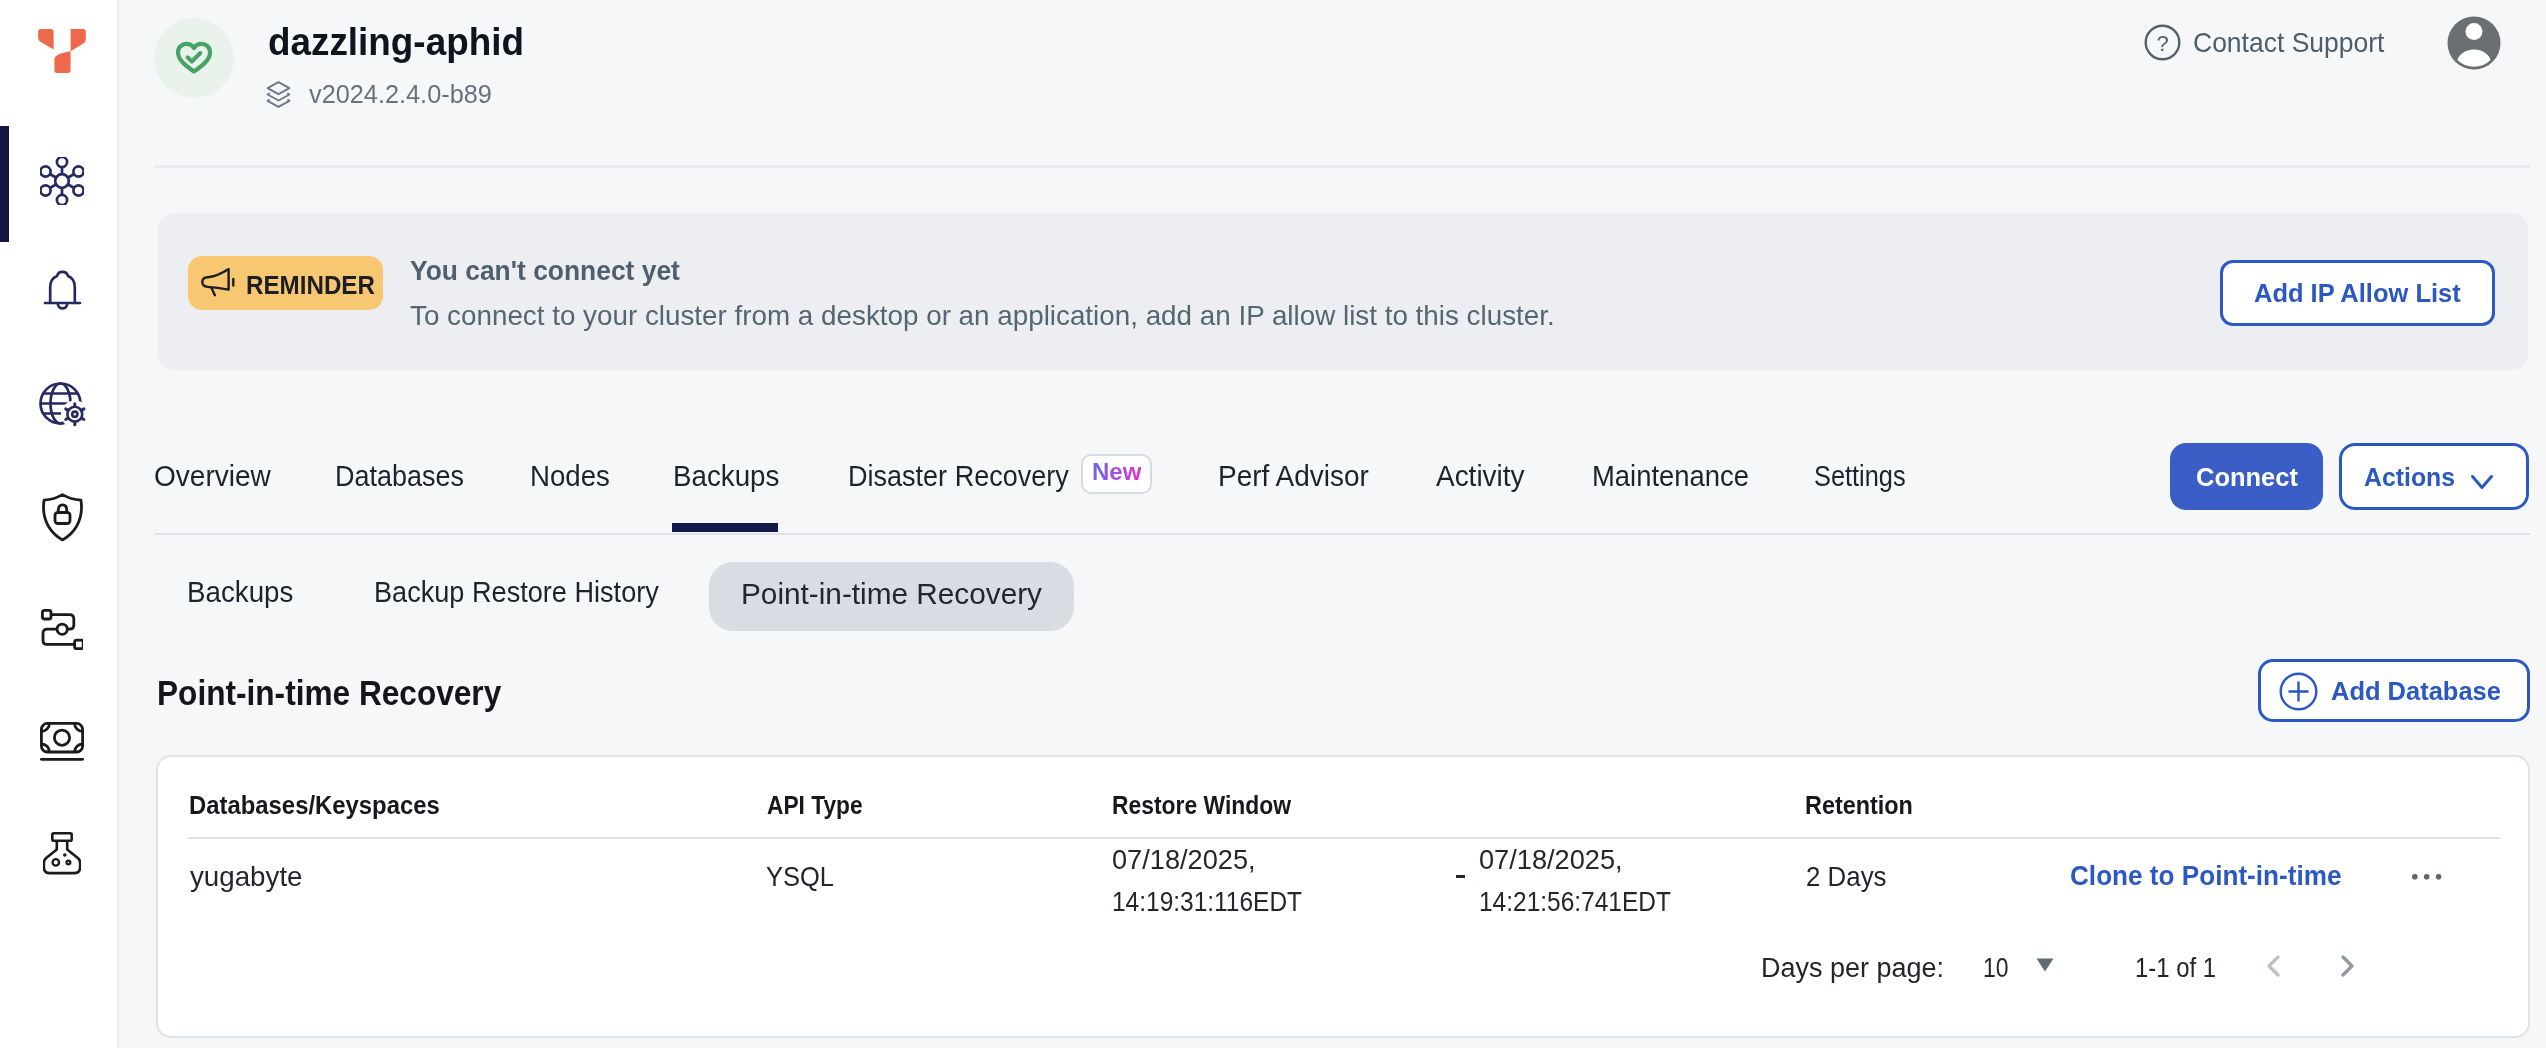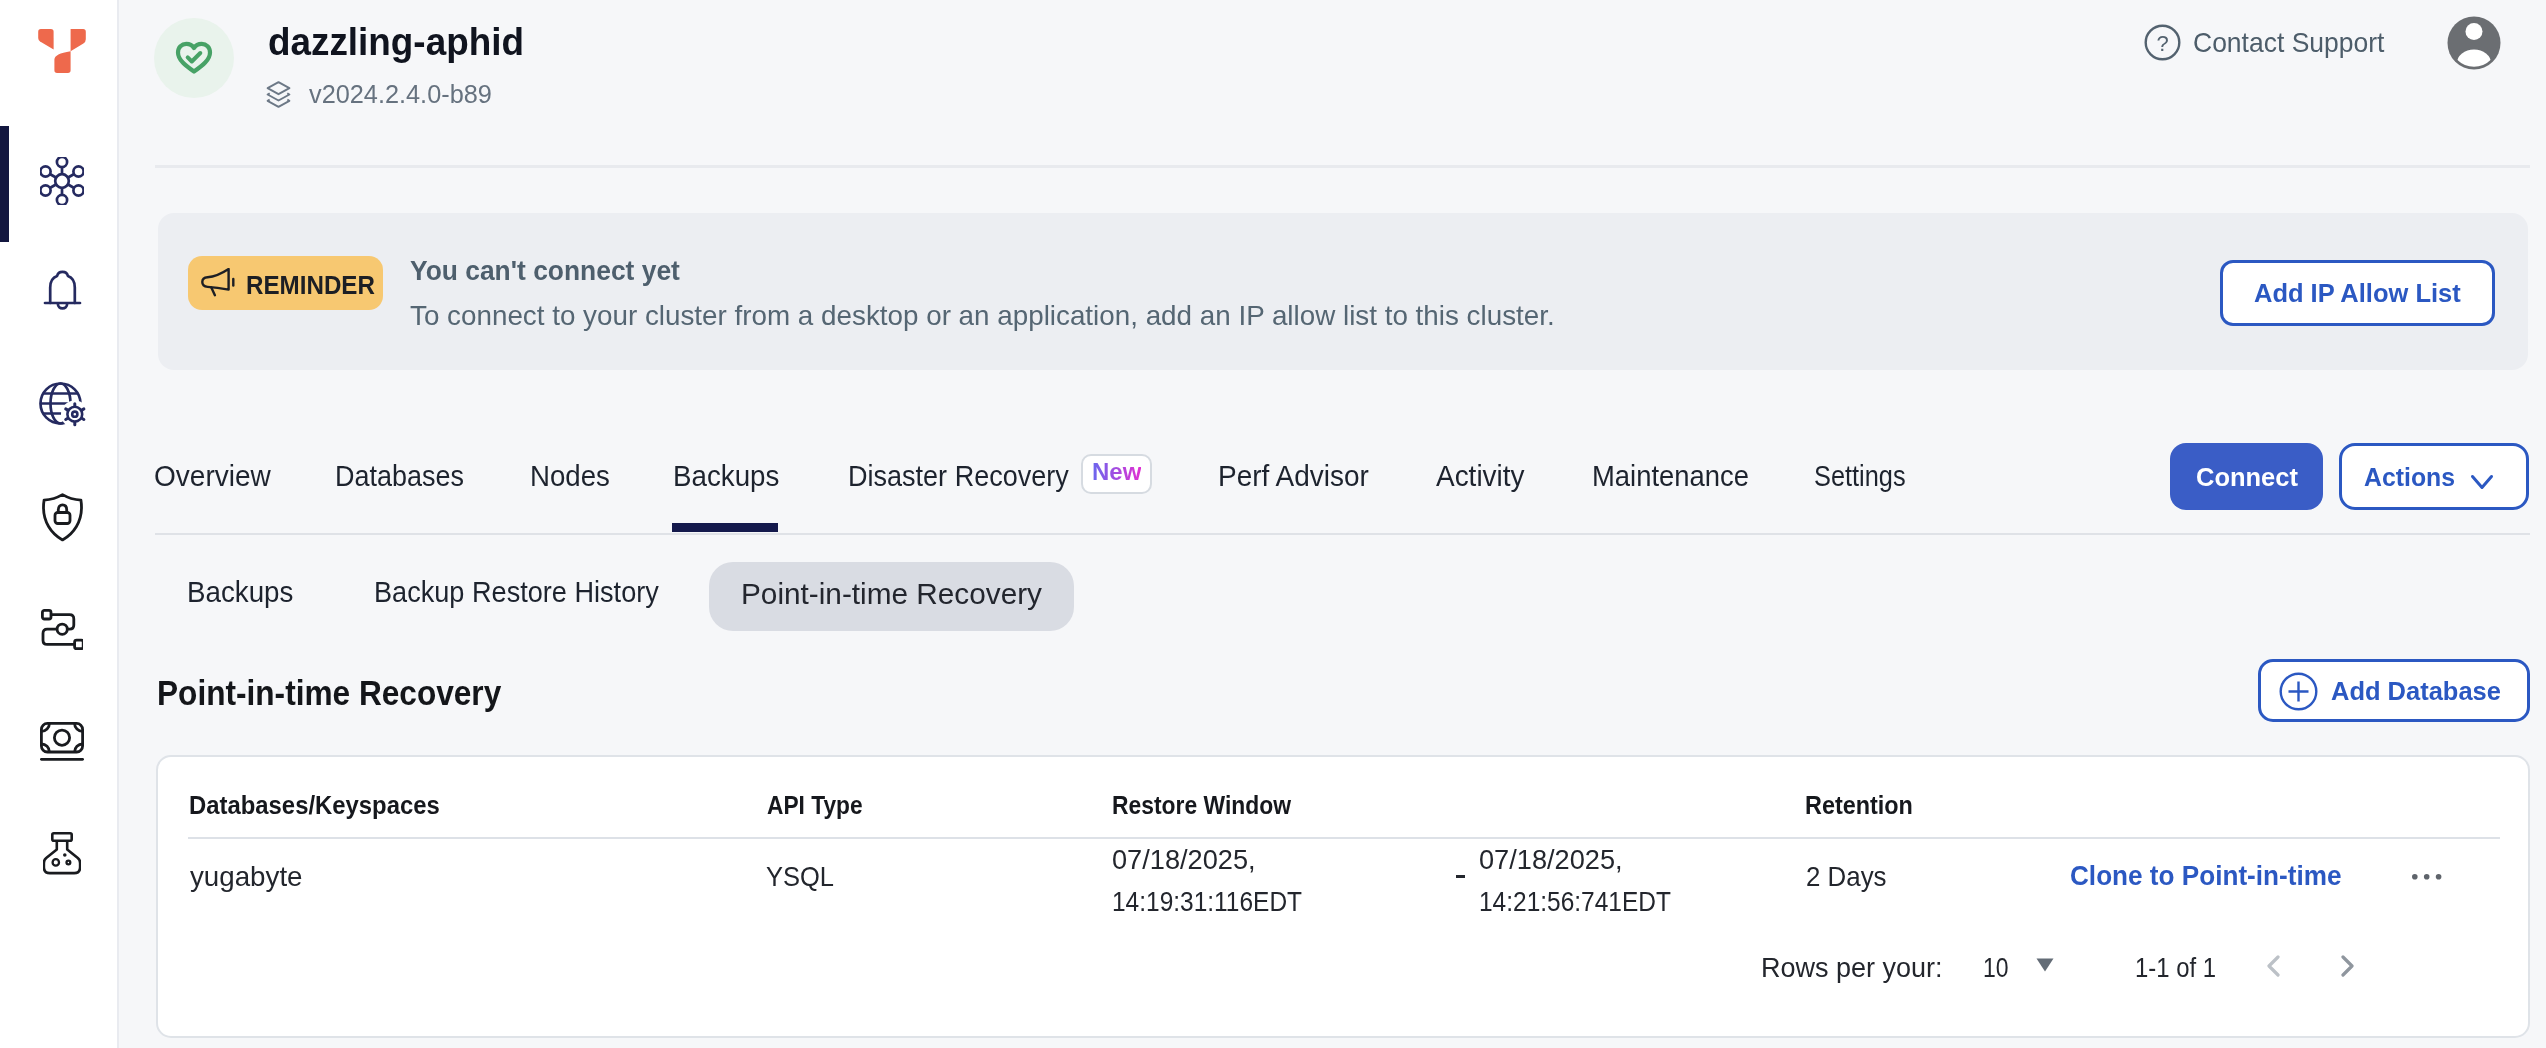--- a/index.html
+++ b/index.html
@@ -216,21 +216,21 @@
 <div class="t" style="left:1478.7px;top:846.2px;font-size:28px;color:#23262d;transform:scaleX(0.971)">07/18/2025,</div>
 <div class="t" style="left:1478.7px;top:887.8px;font-size:28px;color:#23262d;transform:scaleX(0.874)">14:21:56:741EDT</div>
 <div class="t" style="left:1805.6px;top:862.5px;font-size:28px;color:#23262d;transform:scaleX(0.924)">2 Days</div>
 <div class="t b" style="left:2070px;top:862.8px;font-size:27px;color:#2b58c2;transform:scaleX(0.968)">Clone to Point-in-time</div>
 <svg class="abs" style="left:2412px;top:874px" width="30" height="6" viewBox="0 0 30 6">
   <circle cx="2.8" cy="2.8" r="2.8" fill="#5f646b"></circle>
     <circle cx="14.7" cy="2.8" r="2.8" fill="#5f646b"></circle>
     <circle cx="26.6" cy="2.8" r="2.8" fill="#5f646b"></circle>
 </svg>
 
-<div class="t" style="left:1761px;top:955.1px;font-size:27px;color:#23262d">Rows per your:</div>
+<div class="t" style="left:1761px;top:955.1px;font-size:27px;color:#23262d">Days per page:</div>
 <div class="t" style="left:1983px;top:955.1px;font-size:27px;color:#23262d;transform:scaleX(0.85)">10</div>
 <svg class="abs" style="left:2036px;top:958.4px" width="18" height="14" viewBox="0 0 18 14">
   <path d="M0.5 0.5 H17.5 L9 13.5 Z" fill="#636c76"></path>
 </svg>
 <div class="t" style="left:2135px;top:955.1px;font-size:27px;color:#23262d;transform:scaleX(0.885)">1-1 of 1</div>
 <svg class="abs" style="left:2265px;top:955px" width="16" height="22" viewBox="0 0 16 22">
   <path d="M13 2 L4 11 L13 20" stroke="#bcc1c7" stroke-width="3.2" fill="none" stroke-linecap="round" stroke-linejoin="round"></path>
 </svg>
 <svg class="abs" style="left:2340px;top:955px" width="16" height="22" viewBox="0 0 16 22">
   <path d="M3 2 L12 11 L3 20" stroke="#8f969e" stroke-width="3.2" fill="none" stroke-linecap="round" stroke-linejoin="round"></path>

